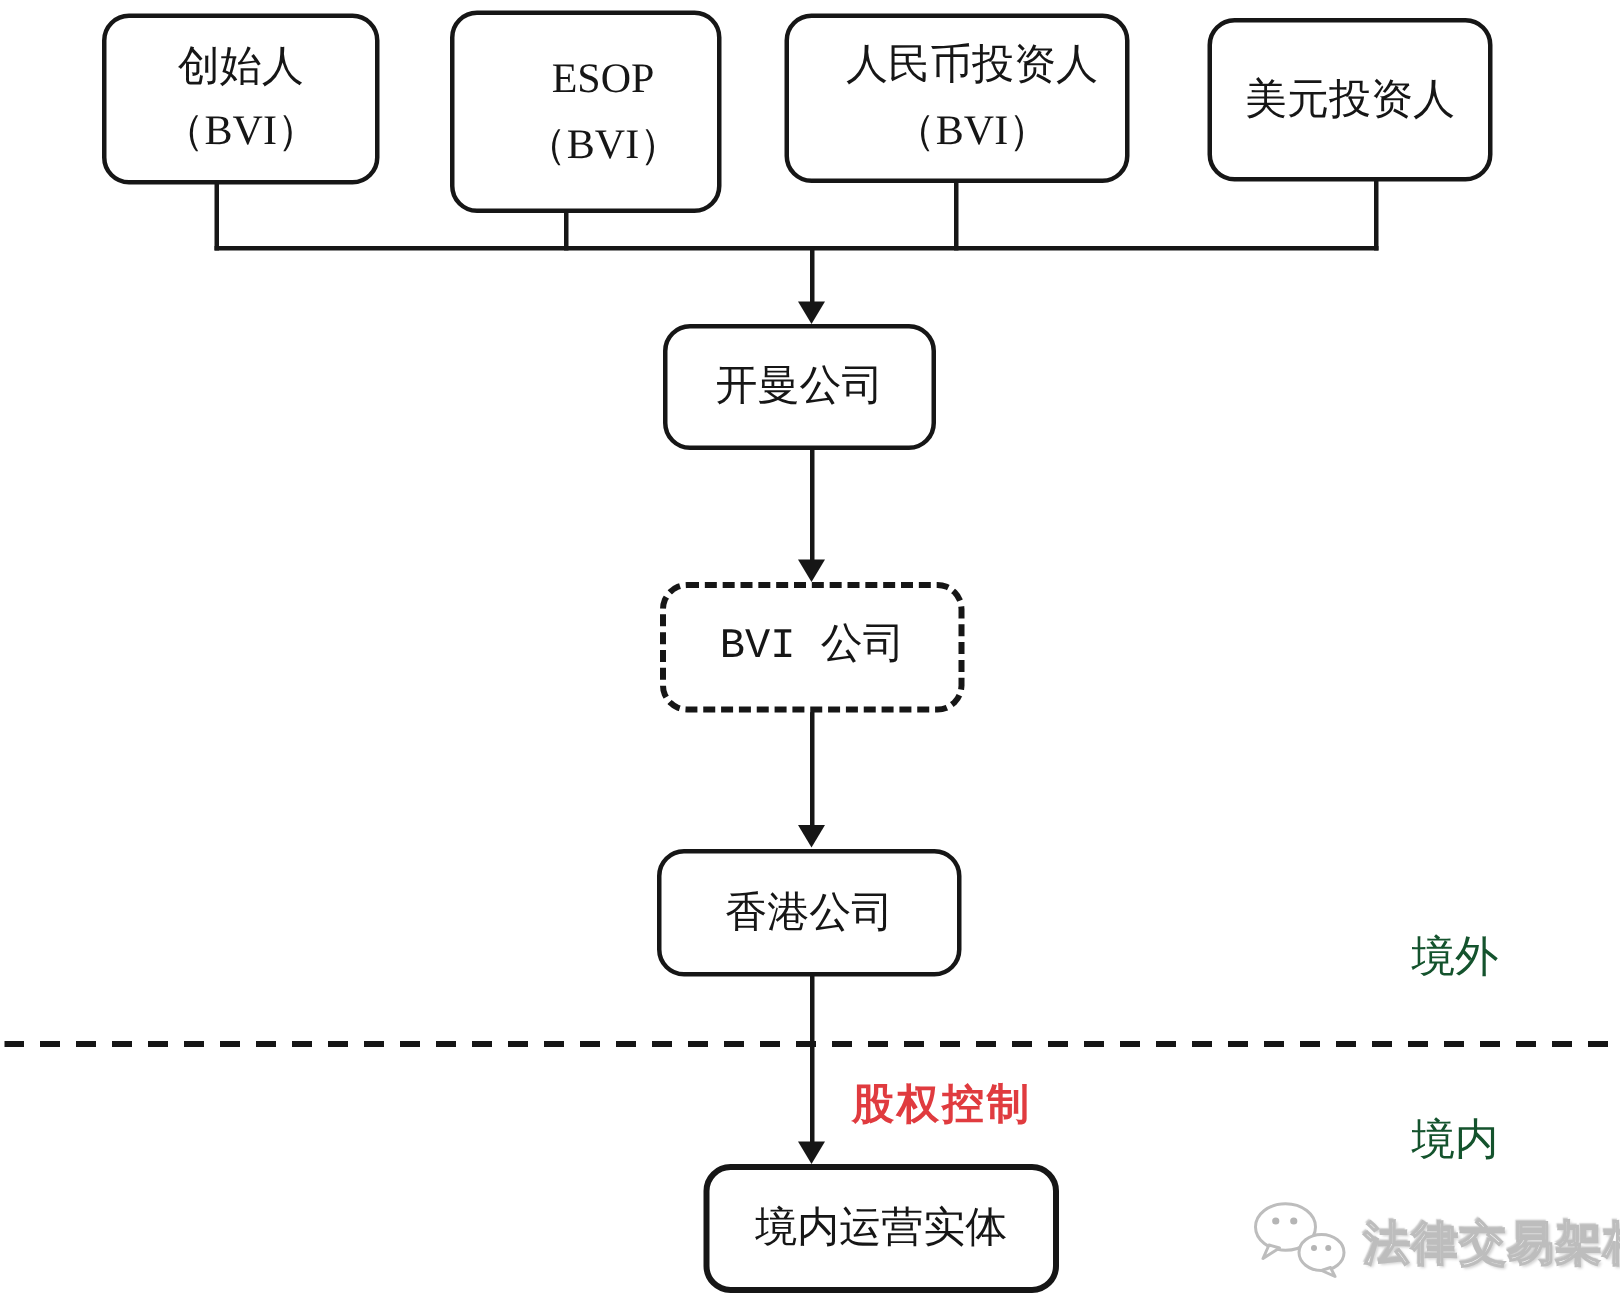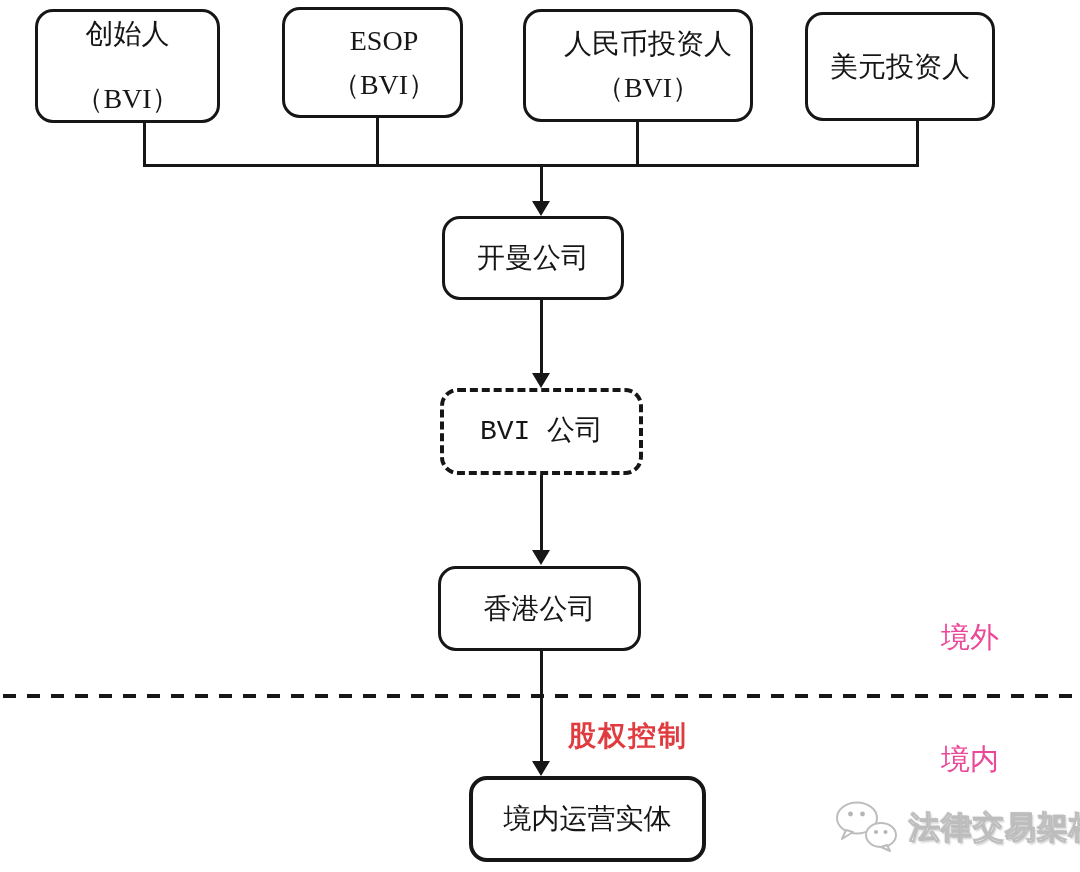--- a/index.html
+++ b/index.html
@@ -51,21 +51,21 @@
   .dashed-sep {
     position: absolute;
     height: 4px;
     background: repeating-linear-gradient(90deg, #161616 0 13px, transparent 13px 24px);
   }
   .region-label {
     position: absolute;
     width: 80px;
     text-align: center;
     font-size: 29px;
-    color: #ec4899;
+    color: #14532d;
   }
   .equity-label {
     position: absolute;
     font-size: 28px;
     color: #e03b3f;
     letter-spacing: 2px;
   }
   .watermark {
     position: absolute;
     display: flex;
@@ -102,25 +102,25 @@
   <div class="arrow-down" style="left:532px; top:373px;"></div>
 
   <div class="vline" style="left:540px; top:474px; height:77px;"></div>
   <div class="arrow-down" style="left:532px; top:550px;"></div>
 
   <div class="vline" style="left:540px; top:649px; height:113px;"></div>
   <div class="arrow-down" style="left:532px; top:761px;"></div>
 
   <div class="dashed-sep" style="left:3px; top:694px; width:1072px;"></div>
 
-  <div class="box" style="left:35px; top:9px; width:185px; height:114px;justify-content:space-between;">
+  <div class="box" style="left:68px; top:9px; width:185px; height:114px;">
     <span>创始人</span>
     <span>（BVI）</span>
   </div>
-  <div class="box" style="left:282px; top:7px; width:181px; height:111px;padding-left:23px;">
+  <div class="box" style="left:300px; top:7px; width:181px; height:135px;padding-left:23px;">
     <span>ESOP</span>
     <span>（BVI）</span>
   </div>
   <div class="box" style="left:523px; top:9px; width:230px; height:113px;padding-left:20px;">
     <span>人民币投资人</span>
     <span>（BVI）</span>
   </div>
   <div class="box" style="left:805px; top:12px; width:190px; height:109px;">
     <span>美元投资人</span>
   </div>

